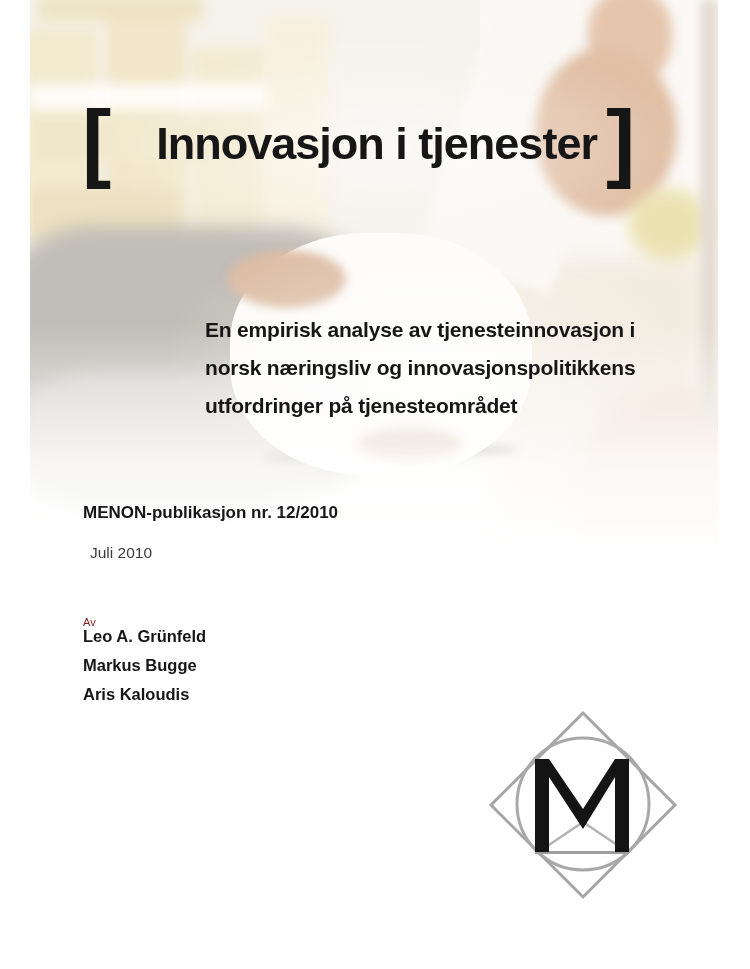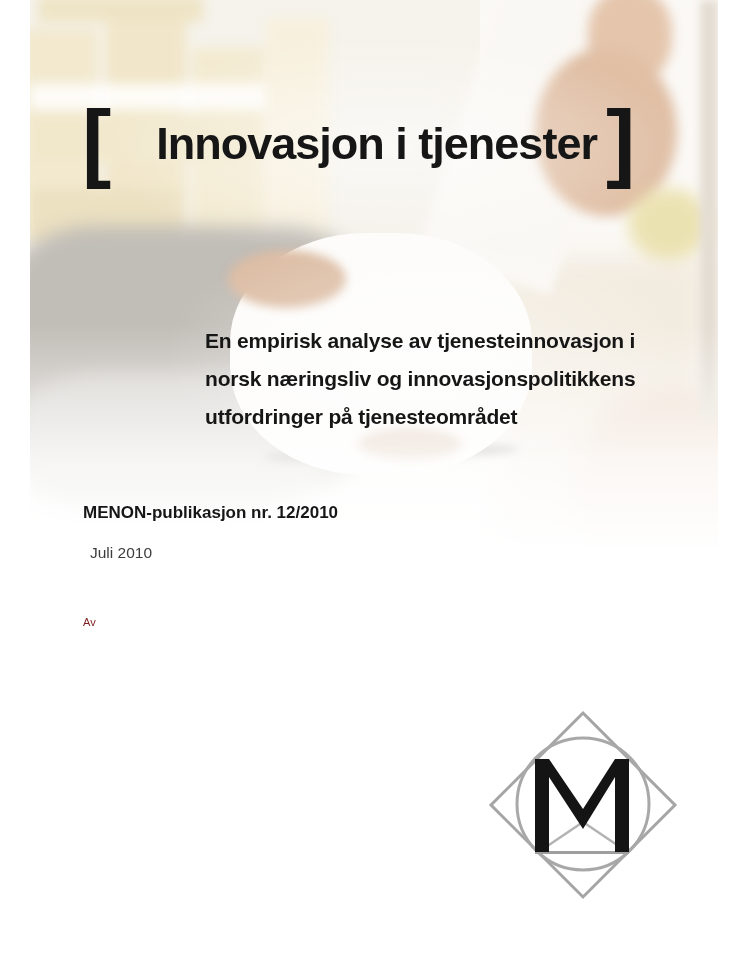--- a/index.html
+++ b/index.html
@@ -42,21 +42,21 @@
   .photo-fade{position:absolute;inset:0;
     background:
       radial-gradient(ellipse 420px 160px at 52% 25%, rgba(255,255,255,.55), rgba(255,255,255,0) 70%),
       radial-gradient(ellipse 380px 180px at 58% 60%, rgba(255,255,255,.45), rgba(255,255,255,0) 70%),
       linear-gradient(180deg, rgba(255,255,255,0) 0%, rgba(255,255,255,0) 55%, rgba(255,255,255,.78) 78%, #ffffff 94%);
   }
   
   .title{position:absolute;left:82px;top:100px;height:92px;display:flex;align-items:center;}
   .bracket{font-size:88px;font-weight:700;line-height:1;transform:translateY(-5px);}
   .title-text{font-size:45px;font-weight:700;letter-spacing:-1px;padding:0 9px 0 5px;transform:translateY(-2px);white-space:nowrap;margin-left:40px;}
-  .subtitle{position:absolute;left:205px;top:311px;font-size:21px;font-weight:700;line-height:38px;letter-spacing:-.2px;margin-top:11px;}
+  .subtitle{position:absolute;left:205px;top:311px;font-size:21px;font-weight:700;line-height:38px;letter-spacing:-.2px;}
   .publine{position:absolute;left:83px;top:503px;font-size:17px;font-weight:700;}
   .dateline{position:absolute;left:90px;top:544px;font-size:15.5px;color:#3c3c3c;}
   .byline{position:absolute;left:83px;top:616px;font-size:11px;color:#7f1d1d;}
   .authors{position:absolute;left:83px;top:622px;font-size:16.5px;font-weight:700;line-height:29px;}
   .logo{position:absolute;left:470px;top:710px;width:240px;height:250px;}
 </style>
 </head>
 <body>
 
 <div class="page">
@@ -101,20 +101,25 @@
   <div class="subtitle">
     <div>En empirisk analyse av tjenesteinnovasjon i</div>
     <div>norsk næringsliv og innovasjonspolitikkens</div>
     <div>utfordringer på tjenesteområdet</div>
   </div>
 
   <div class="publine">MENON-publikasjon nr. 12/2010</div>
   <div class="dateline">Juli 2010</div>
   <div class="byline">Av</div>
 
+  <div class="authors">
+    <div>Leo A. Grünfeld</div>
+    <div>Markus Bugge</div>
+    <div>Aris Kaloudis</div>
+  </div>
 
   <div class="logo" role="img" aria-label="M">
     <svg width="240" height="250" viewBox="0 0 240 250" xmlns="http://www.w3.org/2000/svg">
       <polygon points="113,3 205,95 113,187 21,95" fill="none" stroke="#a5a5a5" stroke-width="3"></polygon>
       <circle cx="113" cy="94" r="66" fill="none" stroke="#a8a8a8" stroke-width="3"></circle>
       <path d="M70 141 L113 112 L156 141" fill="none" stroke="#b3b3b3" stroke-width="2.5"></path>
       <line x1="65" y1="142.5" x2="159" y2="142.5" stroke="#9e9e9e" stroke-width="3"></line>
       <path d="M65 142 L65 49 L79 49 L113 99 L145 49 L159 49 L159 142 L145 142 L145 67 L113 119 L79 67 L79 142 Z" fill="#141414"></path>
     </svg>
   </div>

